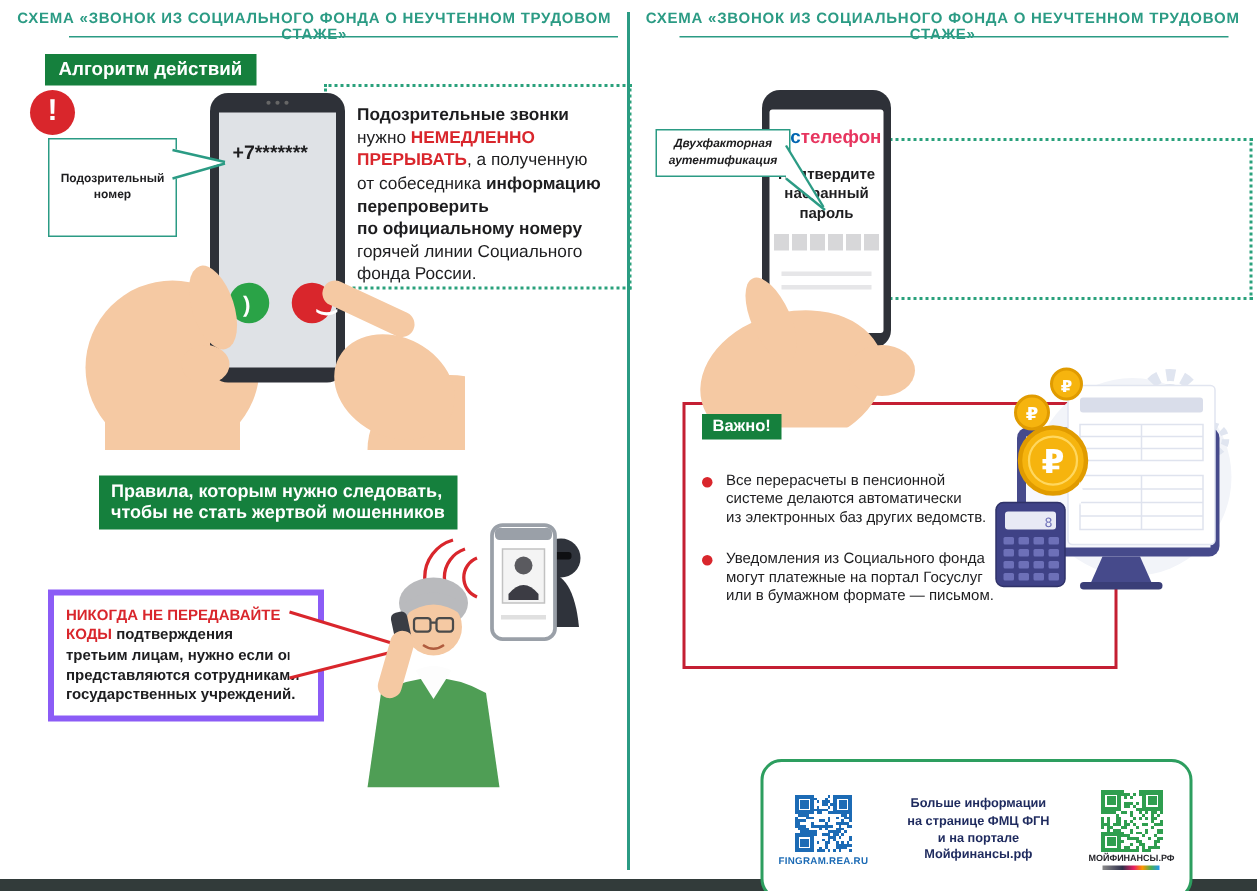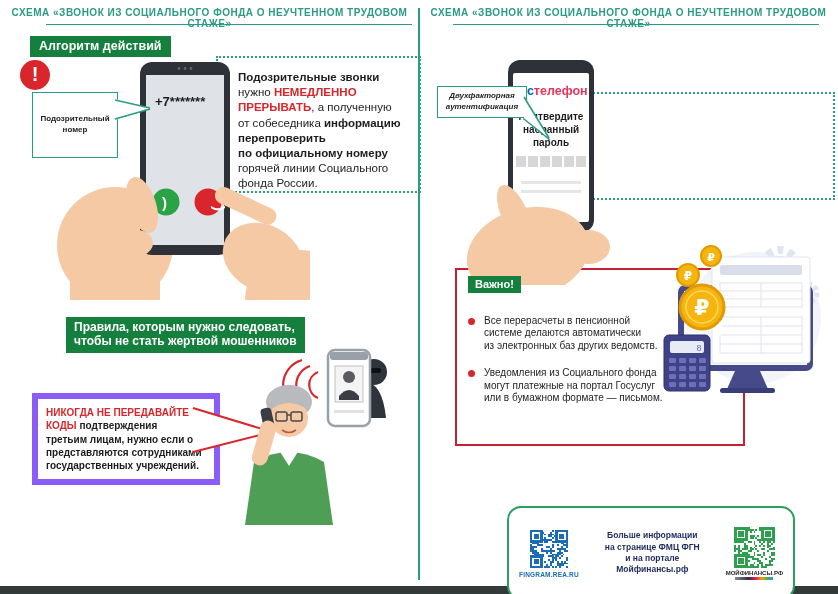--- a/index.html
+++ b/index.html
@@ -27,21 +27,21 @@
   .advice .b{font-weight:bold;}
   .r{color:#d9262c;font-weight:bold;}
   
   .callout{background:#fff;border:1.5px solid #2b9b84;font-size:8px;font-weight:bold;
            text-align:center;white-space:pre-line;line-height:1.35;z-index:10;}
   .callout1{left:32px;top:92px;width:82px;padding:21px 1px;}
   .callout2{left:437px;top:86px;width:86px;padding:4px 1px;font-style:italic;}
   .warn-circle{left:20px;top:60px;width:30px;height:30px;border-radius:50%;background:#d9262c;
            color:#fff;font-weight:bold;font-size:20px;text-align:center;line-height:29px;z-index:11;}
   
-  .codes-box{left:32px;top:393px;width:160px;border:6px solid #8b5cf6;background:#fff;
+  .codes-box{left:32px;top:393px;width:160px;border:4px solid #8b5cf6;background:#fff;
            padding:7px 8px;font-size:10px;line-height:1.33;white-space:pre-line;z-index:10;}
   .codes-box .b{font-weight:bold;}
   
   .imp-box{left:455px;top:268px;width:286px;height:174px;border:2px solid #c41f33;background:#fff;}
   .imp-chip{left:468px;top:276px;background:#15803d;color:#fff;font-size:11px;font-weight:bold;
            padding:2px 7px 3px;z-index:6;}
   .imp-list{left:468px;top:300px;width:218px;z-index:6;}
   .imp-item{position:relative;padding-left:16px;margin-bottom:5px;font-size:10px;
            line-height:1.24;white-space:pre-line;margin-top:15px;}
   .imp-item::before{content:"";position:absolute;left:0;top:3px;width:7px;height:7px;

